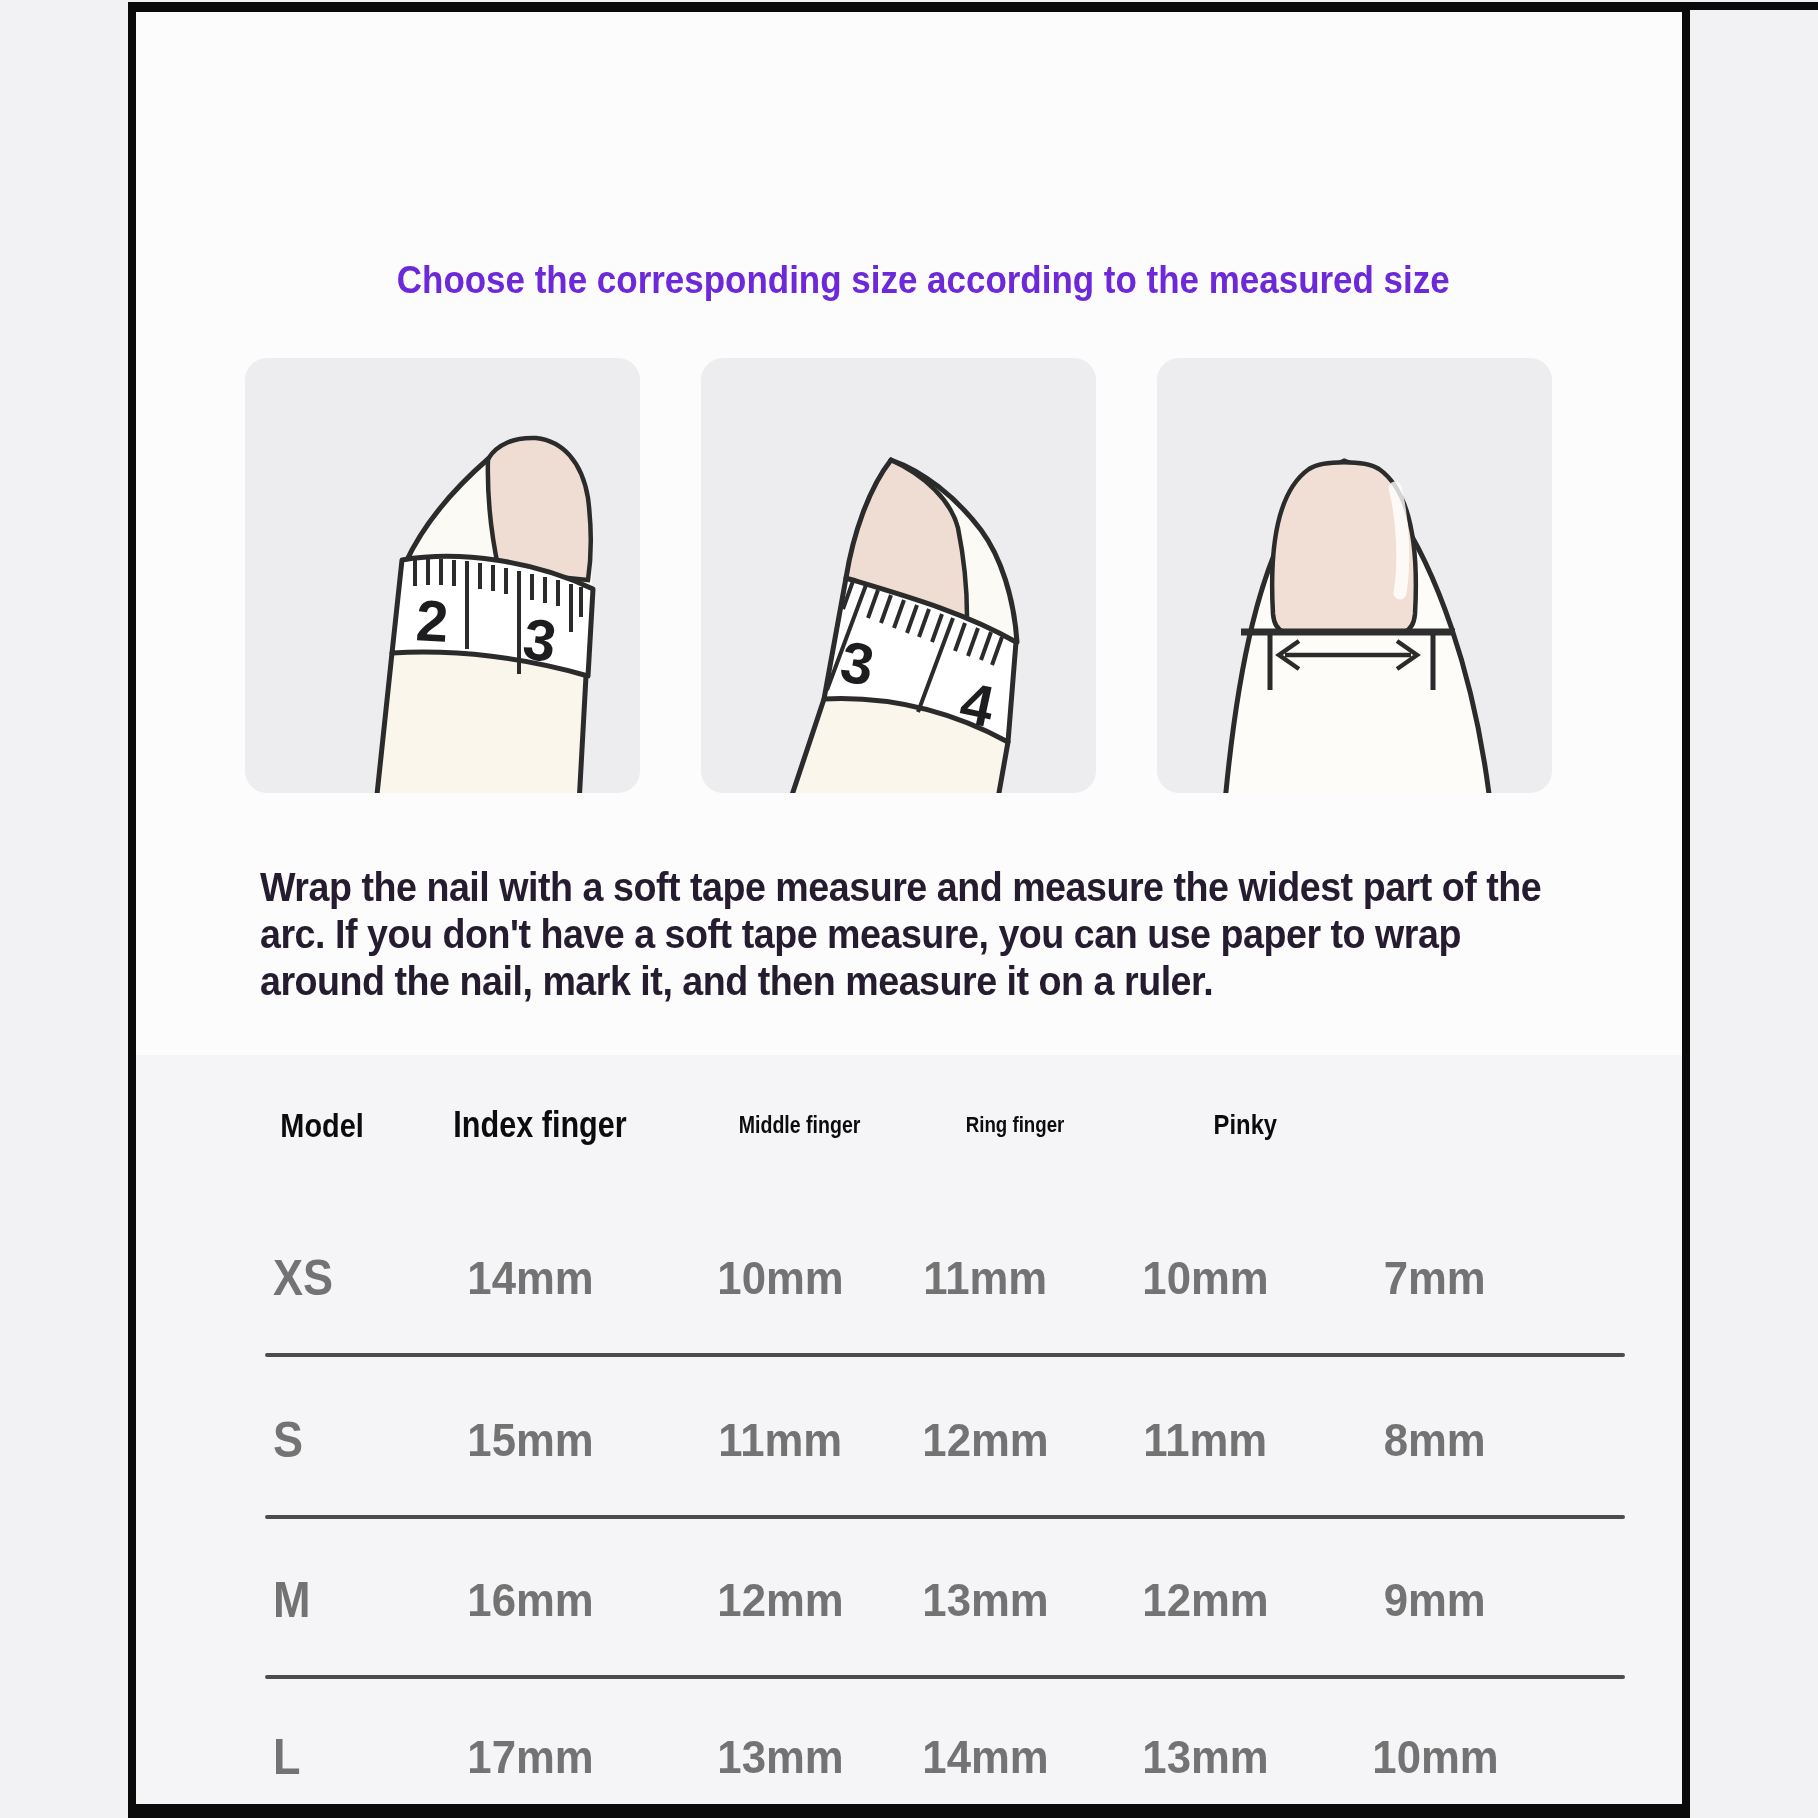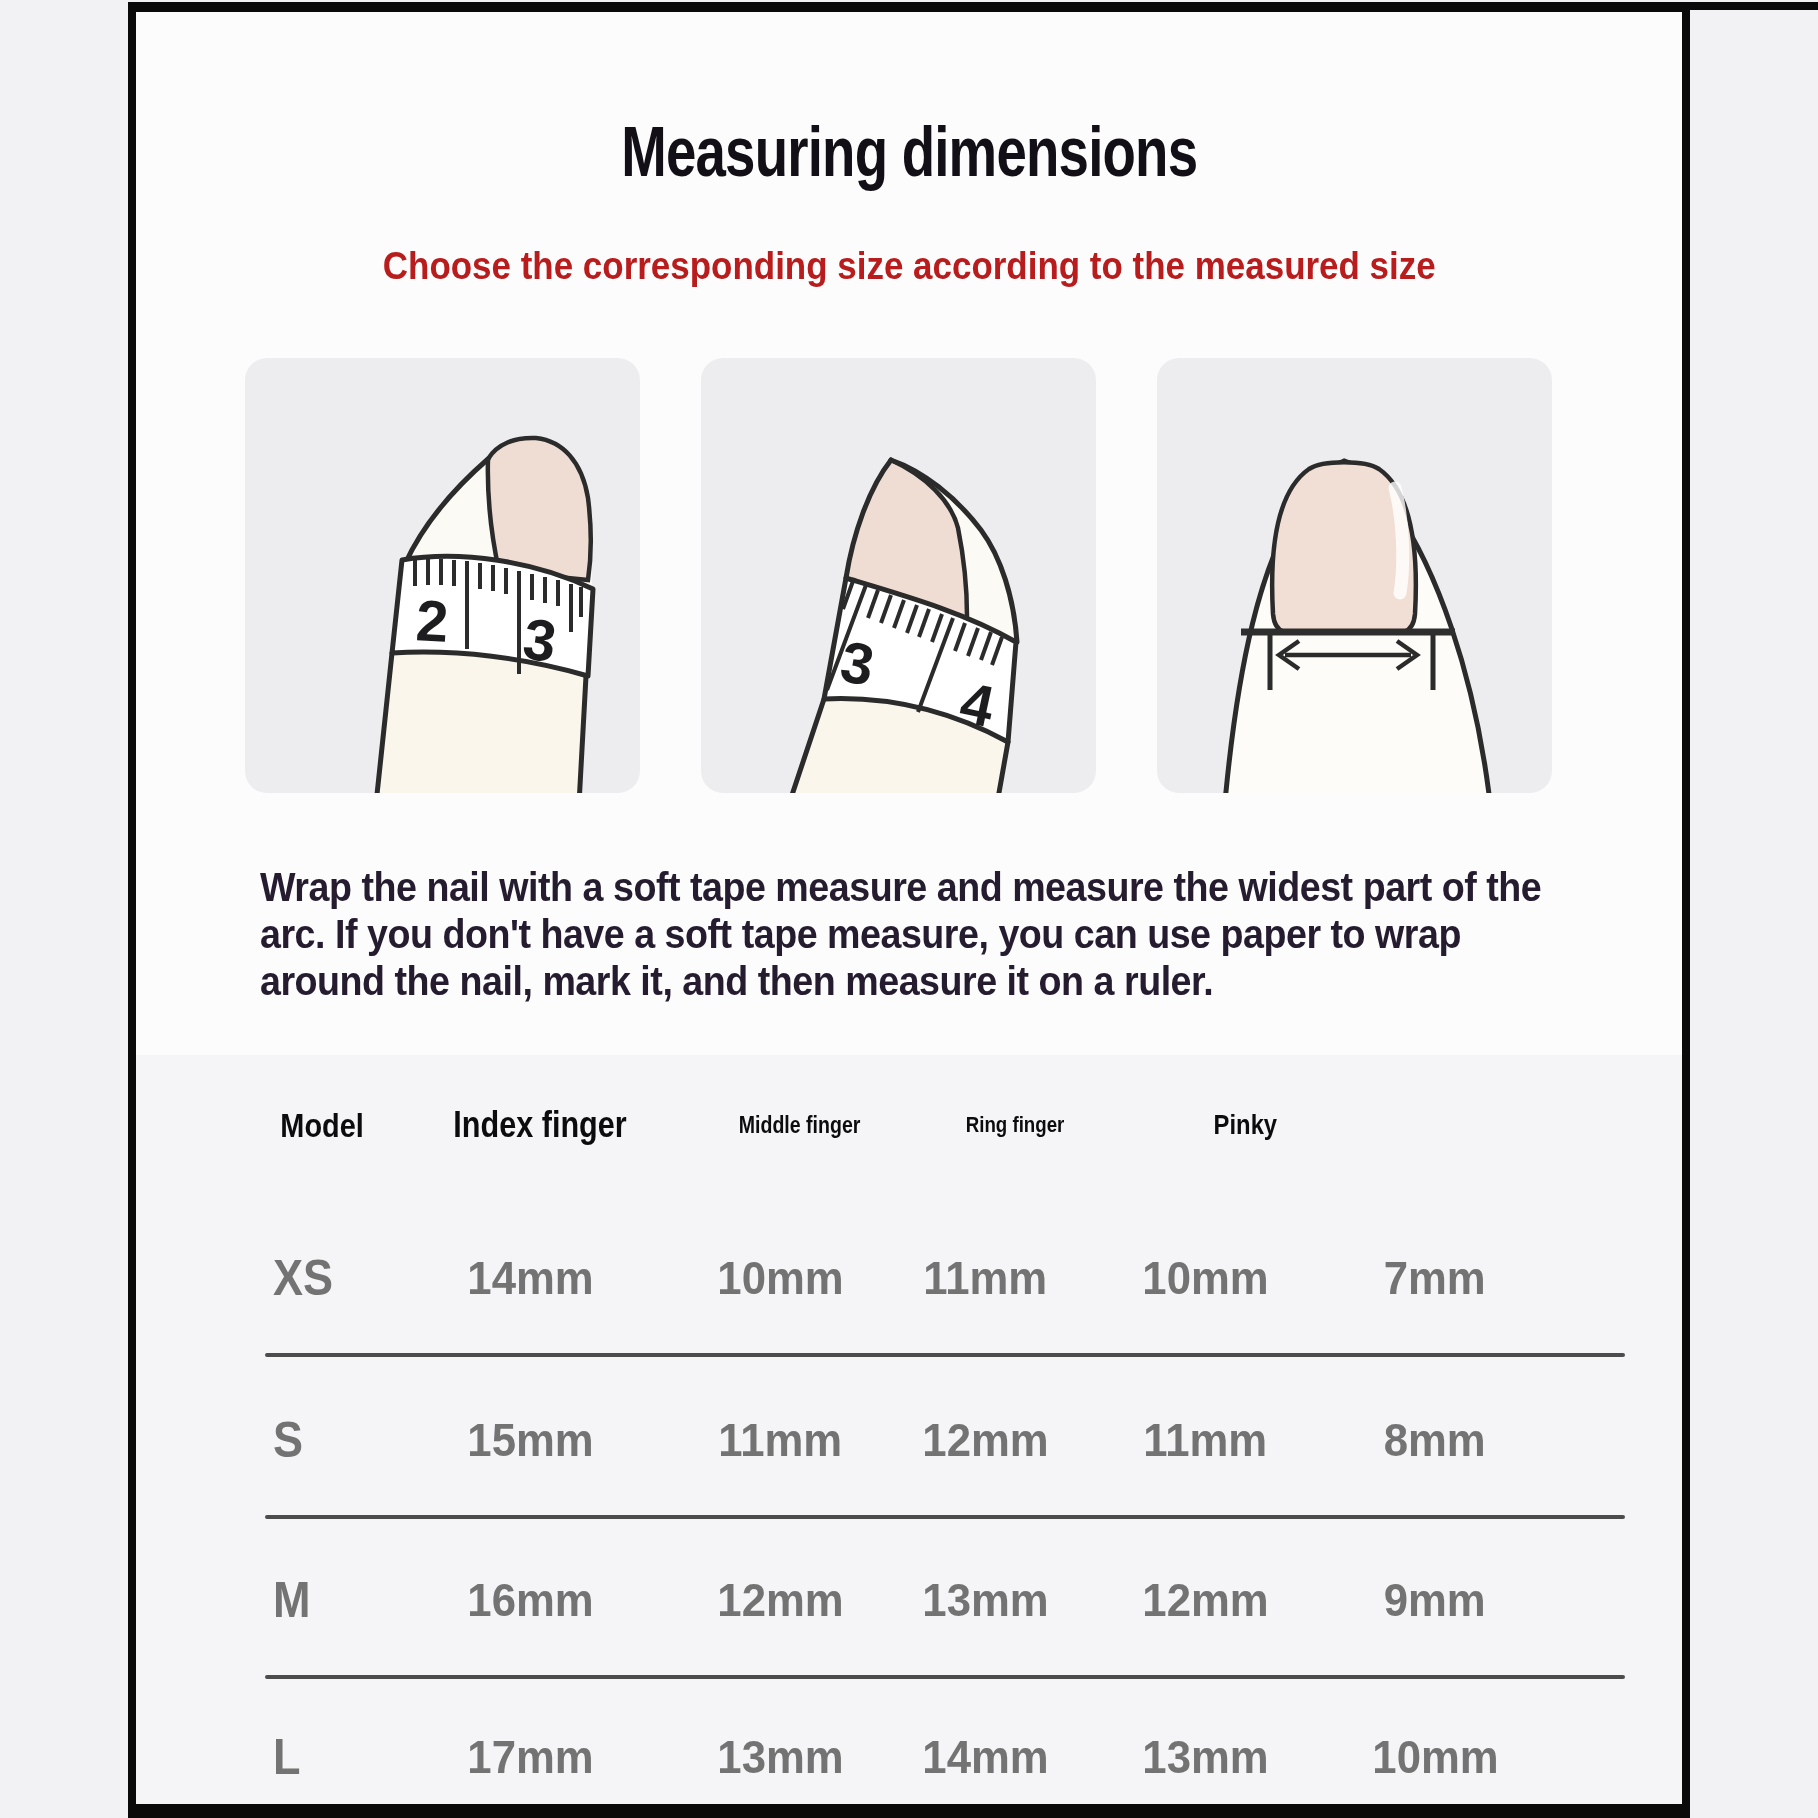--- a/index.html
+++ b/index.html
@@ -21,23 +21,23 @@
 
   .cond{display:inline-block; transform:scaleX(var(--sx,0.9)); transform-origin:center;}
 
   .title{
     position:absolute; left:0; top:100px; width:100%; height:80px; margin:0;
     text-align:center; line-height:80px; font-size:70px; font-weight:800;
     letter-spacing:-1px; color:#121016; white-space:nowrap;
   }
   .title .cond{--sx:0.78;}
   .subtitle{
-    position:absolute; left:0; top:224px; width:100%; height:60px; margin:0;
+    position:absolute; left:0; top:224px; width:100%; height:60px; margin:14px;
     text-align:center; line-height:60px; font-size:38px; font-weight:700;
-    color:#b91c1c; white-space:nowrap;
+    color:#6d28d9; white-space:nowrap;
   }
   .subtitle .cond{--sx:0.92;}
 
   .cards{position:absolute; left:109px; top:346px; display:flex; gap:61px;}
   .card{
     width:395px; height:435px; background:#ededf0; border-radius:22px; overflow:hidden;
   }
   .card svg{display:block;}
 
   .instructions{
@@ -78,21 +78,20 @@
 </head>
 <body>
 
 <div class="page">
   <div class="edge-artifact"></div>
 
   <div class="frame">
     <div class="section-top"></div>
     <div class="section-table"></div>
 
-    <h1 class="title"><span class="cond">Measuring dimensions</span></h1>
     <h2 class="subtitle"><span class="cond">Choose the corresponding size according to the measured size</span></h2>
 
     <div class="cards">
 
       <div class="card">
         <svg viewBox="0 0 395 435" width="395" height="435">
           <path d="M147 295 L131 446 L334 446 L341 318 C282 301 212 292 147 295 Z" fill="#faf6ec"></path>
           <path d="M147 295 L131 446" fill="none" stroke="#2b2b2b" stroke-width="5" stroke-linecap="round"></path>
           <path d="M341 318 L334 446" fill="none" stroke="#2b2b2b" stroke-width="5" stroke-linecap="round"></path>
           <path d="M160 206 C180 162 212 128 243 101 C258 90 278 83 295 84 C327 88 344 122 346 170 L347 232 L160 206 Z" fill="#fcfaf4"></path>

